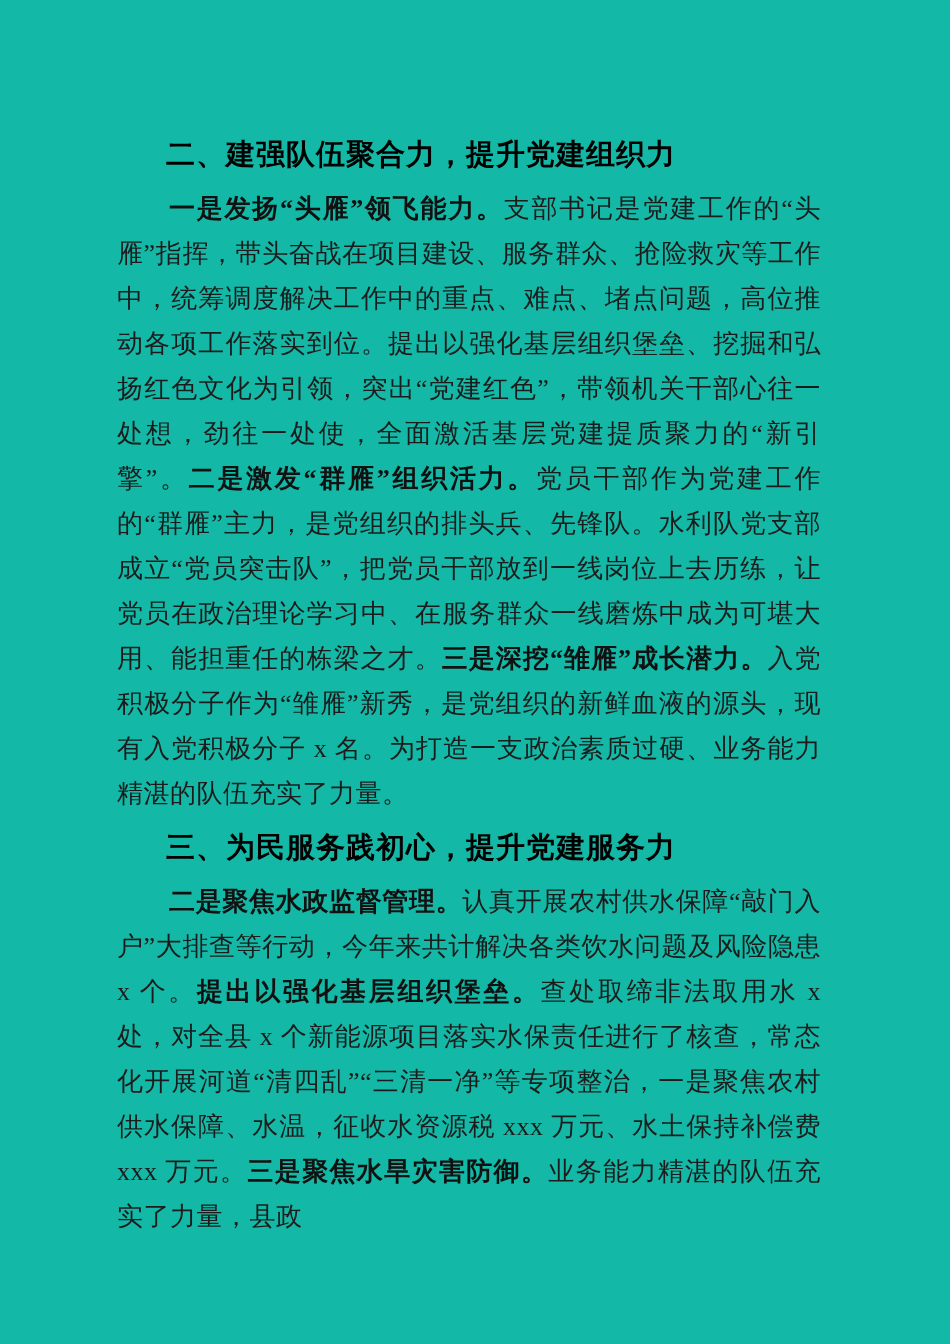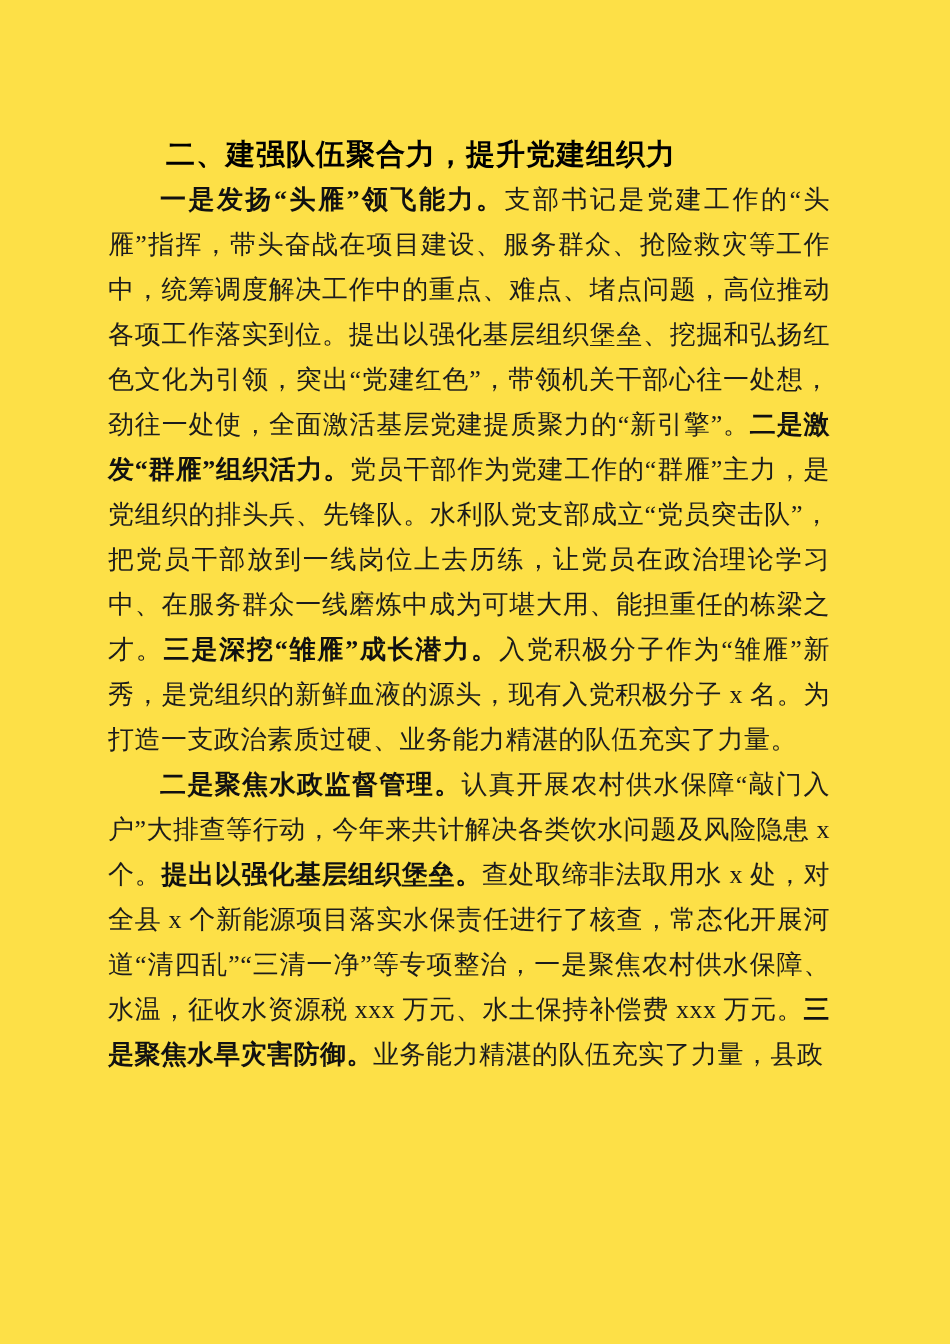--- a/index.html
+++ b/index.html
@@ -4,21 +4,21 @@
 <style>
   html, body {
     margin: 0;
     padding: 0;
     background: #ffffff;
   }
   .page {
     position: relative;
     width: 950px;
     height: 1344px;
-    background: #fde047;
+    background: #14b8a6;
     box-sizing: border-box;
     padding: 132px 120px 0 108px;
     overflow: hidden;
   }
   .doc {
     font-family: "Liberation Serif", "DejaVu Serif", serif;
     font-size: 26px;
     line-height: 45px;
     color: #1c1c1c;
     text-align: justify;
@@ -30,30 +30,31 @@
     font-weight: 700;
     font-size: 29px;
     line-height: 45px;
     color: #000000;
     margin: 0;
     text-indent: 2em;
     text-align: left;
     letter-spacing: 1px;
   }
   .doc p {
-    margin: 0;
+    margin: 9px;
     text-indent: 2em;
   }
   .run-bold {
     font-weight: 700;
     color: #111111;
   }
 </style>
 </head>
 <body>
 
 <div class="page">
   <div class="doc" id="doc-body">
       <h2>二、建强队伍聚合力，提升党建组织力</h2>
       <p><span class="run-bold">一是发扬“头雁”领飞能力。</span><span>支部书记是党建工作的“头雁”指挥，带头奋战在项目建设、服务群众、抢险救灾等工作中，统筹调度解决工作中的重点、难点、堵点问题，高位推动各项工作落实到位。提出以强化基层组织堡垒、挖掘和弘扬红色文化为引领，突出“党建红色”，带领机关干部心往一处想，劲往一处使，全面激活基层党建提质聚力的“新引擎”。</span><span class="run-bold">二是激发“群雁”组织活力。</span><span>党员干部作为党建工作的“群雁”主力，是党组织的排头兵、先锋队。水利队党支部成立“党员突击队”，把党员干部放到一线岗位上去历练，让党员在政治理论学习中、在服务群众一线磨炼中成为可堪大用、能担重任的栋梁之才。</span><span class="run-bold">三是深挖“雏雁”成长潜力。</span><span>入党积极分子作为“雏雁”新秀，是党组织的新鲜血液的源头，现有入党积极分子 x 名。为打造一支政治素质过硬、业务能力精湛的队伍充实了力量。</span></p>
+      <h2>三、为民服务践初心，提升党建服务力</h2>
       <p><span class="run-bold">二是聚焦水政监督管理。</span><span>认真开展农村供水保障“敲门入户”大排查等行动，今年来共计解决各类饮水问题及风险隐患 x 个。</span><span class="run-bold">提出以强化基层组织堡垒。</span><span>查处取缔非法取用水 x 处，对全县 x 个新能源项目落实水保责任进行了核查，常态化开展河道“清四乱”“三清一净”等专项整治，一是聚焦农村供水保障、水温，征收水资源税 xxx 万元、水土保持补偿费 xxx 万元。</span><span class="run-bold">三是聚焦水旱灾害防御。</span><span>业务能力精湛的队伍充实了力量，县政</span></p>
     </div>
 </div>
 
 </body></html>

